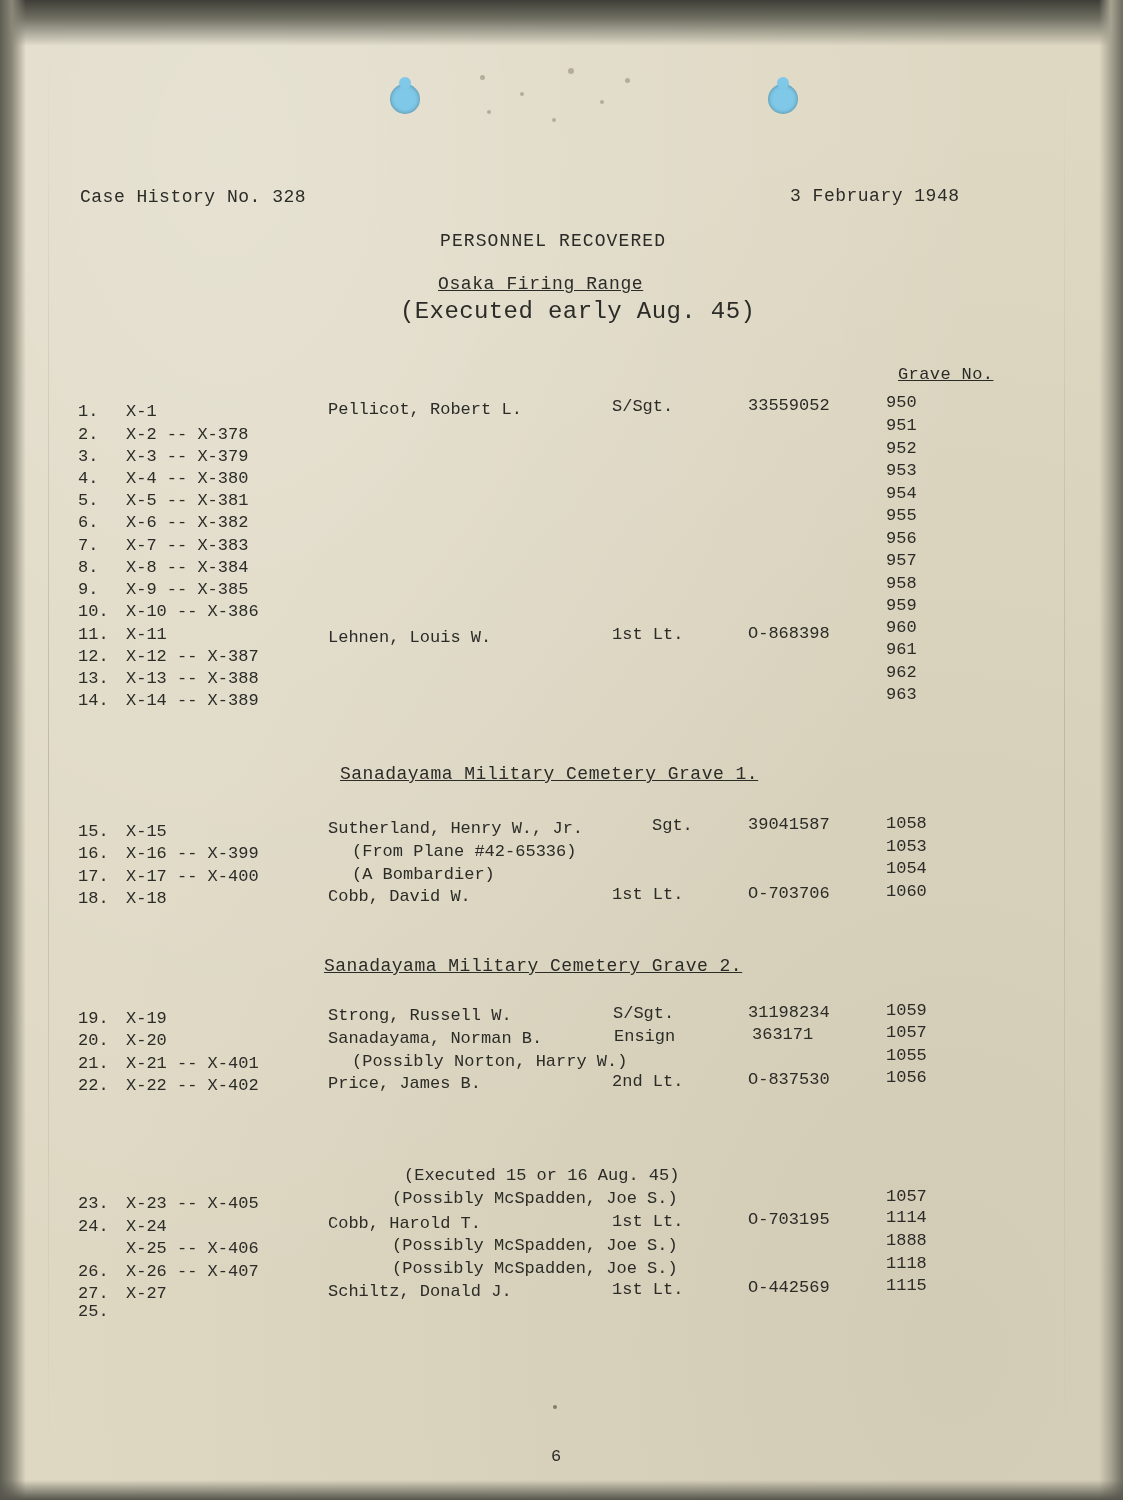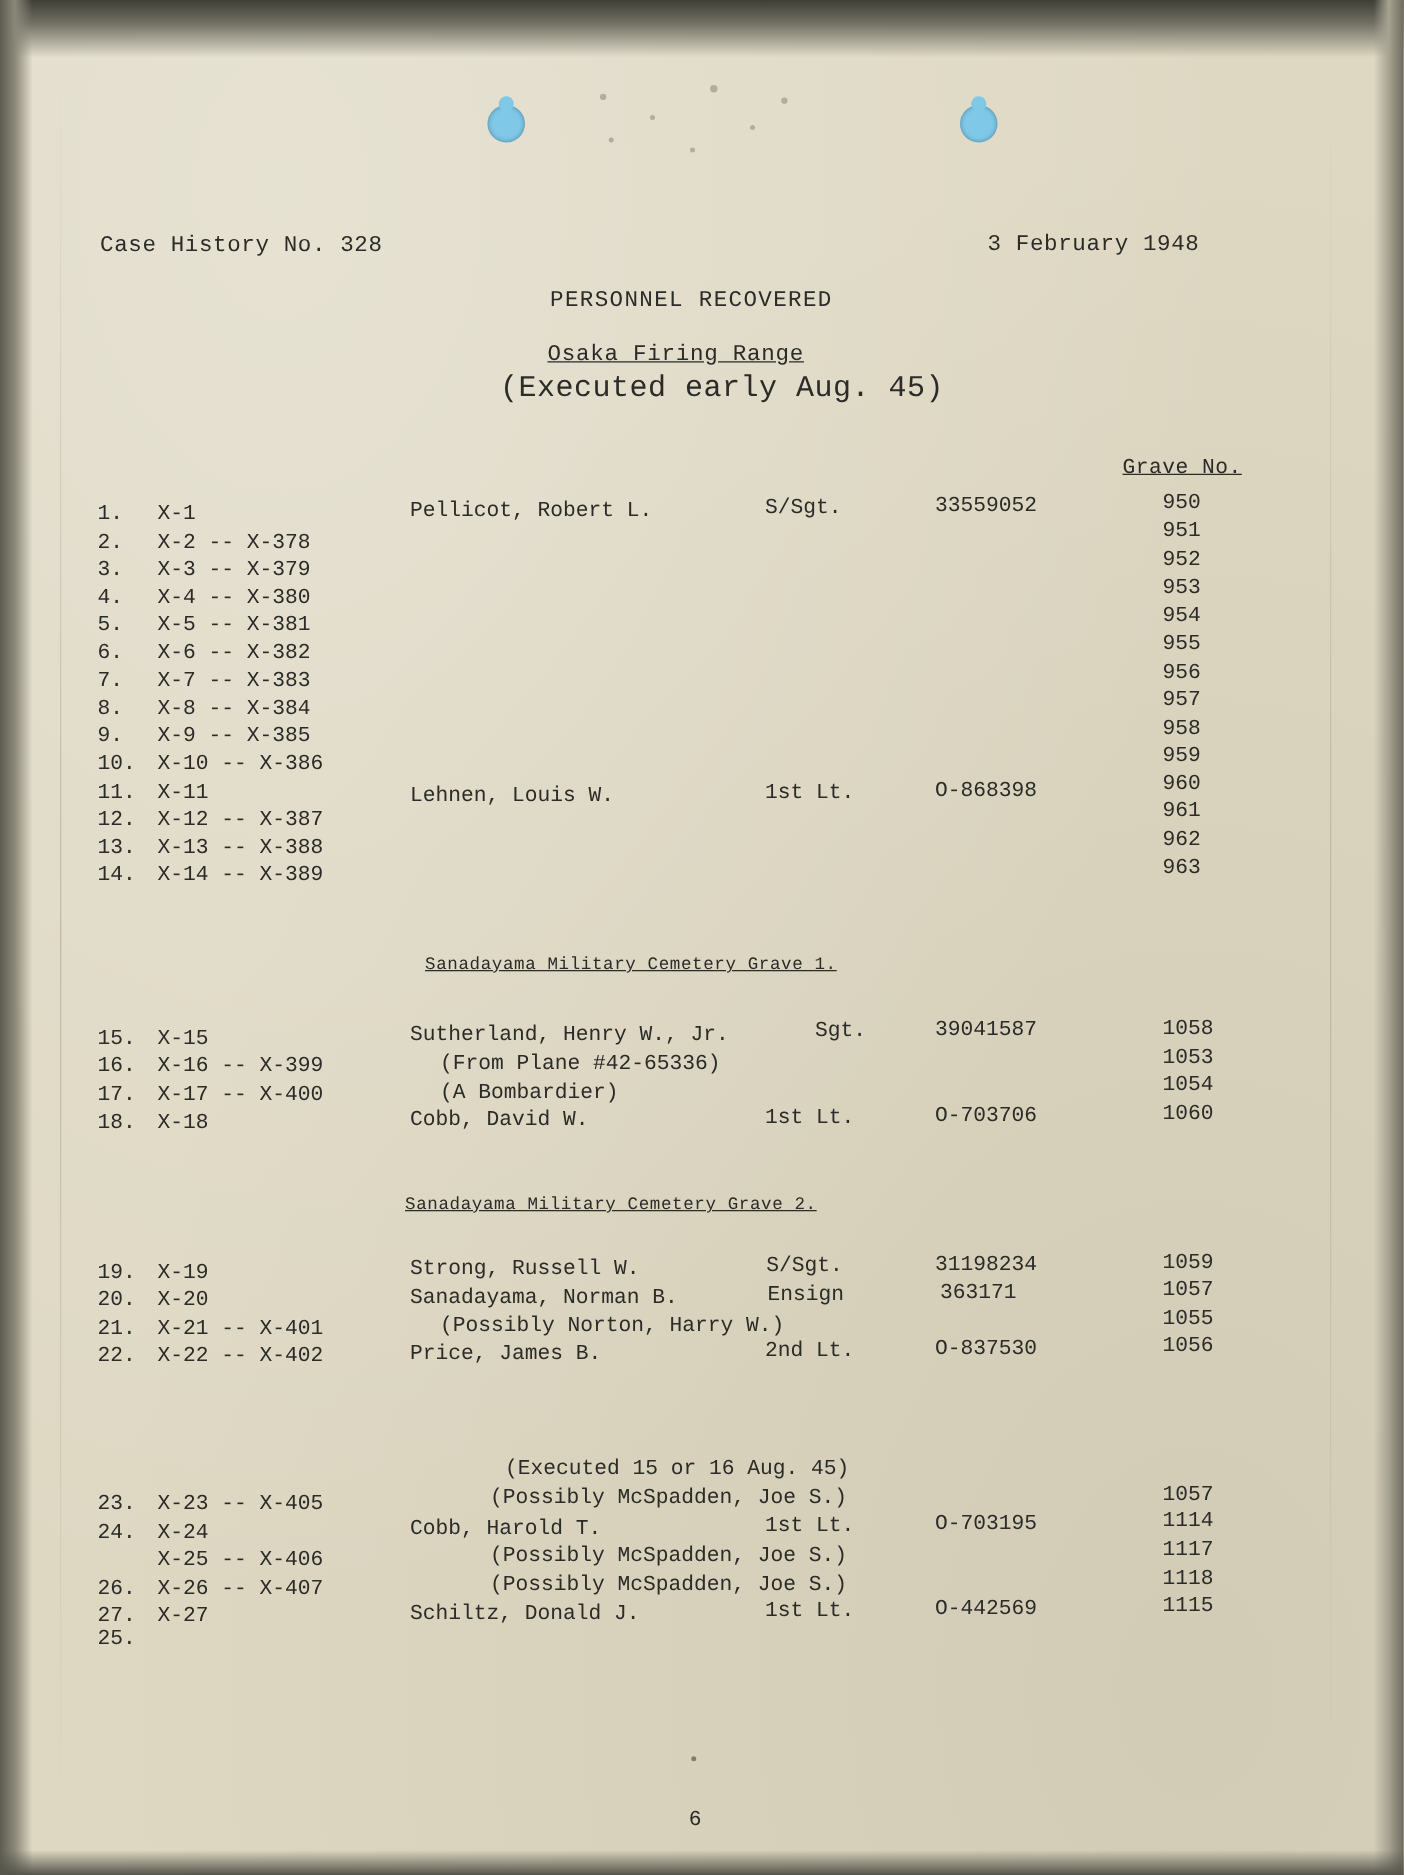--- a/index.html
+++ b/index.html
@@ -104,28 +104,28 @@
   .u { text-decoration: underline; }
 
   .case-no { left: 80px; top: 188px; font-size: 18px; letter-spacing: 0.5px; }
   .date    { left: 790px; top: 187px; font-size: 18px; letter-spacing: 0.5px; }
   .title   { left: 440px; top: 232px; font-size: 18px; letter-spacing: 1.1px; }
   .sub1    { left: 438px; top: 275px; font-size: 18px; letter-spacing: 0.6px; }
   .sub2    { left: 400px; top: 300px; font-size: 24px; letter-spacing: 0.4px; }
 
   .grave-head { left: 898px; top: 366px; font-size: 17px; letter-spacing: 0.4px; }
 
-  .sec-head { font-size: 14px; letter-spacing: 0.5px; }
+  .sec-head { font-size: 18px; letter-spacing: 0.5px; }
 
   .col-idx  { left: 78px;  }
   .col-xid  { left: 126px; }
   .col-name { left: 328px; }
   .col-rank { left: 612px; }
   .col-sn   { left: 748px; }
-  .col-gn   { left: 930px; text-align: right; }
+  .col-gn   { left: 886px; text-align: right; }
 
   .row { font-size: 17px; }
   .note { font-size: 17px; }
 
   .page-num {
     position: absolute;
     left: 551px; top: 1448px;
     font-size: 17px;
   }
   .ink-dot {
@@ -310,21 +310,21 @@
     <div class="t row col-idx" style="top:1218px">24.</div>
     <div class="t row col-xid" style="top:1218px">X-24</div>
     <div class="t row col-name" style="top:1215px">Cobb, Harold T.</div>
     <div class="t row col-rank" style="top:1213px">1st Lt.</div>
     <div class="t row col-sn" style="top:1211px">O-703195</div>
     <div class="t row col-gn" style="top:1209px">1114</div>
 
     <div class="t row col-idx" style="top:1303px">25.</div>
     <div class="t row col-xid" style="top:1240px">X-25 -- X-406</div>
     <div class="t note" style="left:392px; top:1237px">(Possibly McSpadden, Joe S.)</div>
-    <div class="t row col-gn" style="top:1232px">1117</div>
+    <div class="t row col-gn" style="top:1232px">1888</div>
 
     <div class="t row col-idx" style="top:1263px">26.</div>
     <div class="t row col-xid" style="top:1263px">X-26 -- X-407</div>
     <div class="t note" style="left:392px; top:1260px">(Possibly McSpadden, Joe S.)</div>
     <div class="t row col-gn" style="top:1255px">1118</div>
 
     <div class="t row col-idx" style="top:1285px">27.</div>
     <div class="t row col-xid" style="top:1285px">X-27</div>
     <div class="t row col-name" style="top:1283px">Schiltz, Donald J.</div>
     <div class="t row col-rank" style="top:1281px">1st Lt.</div>

